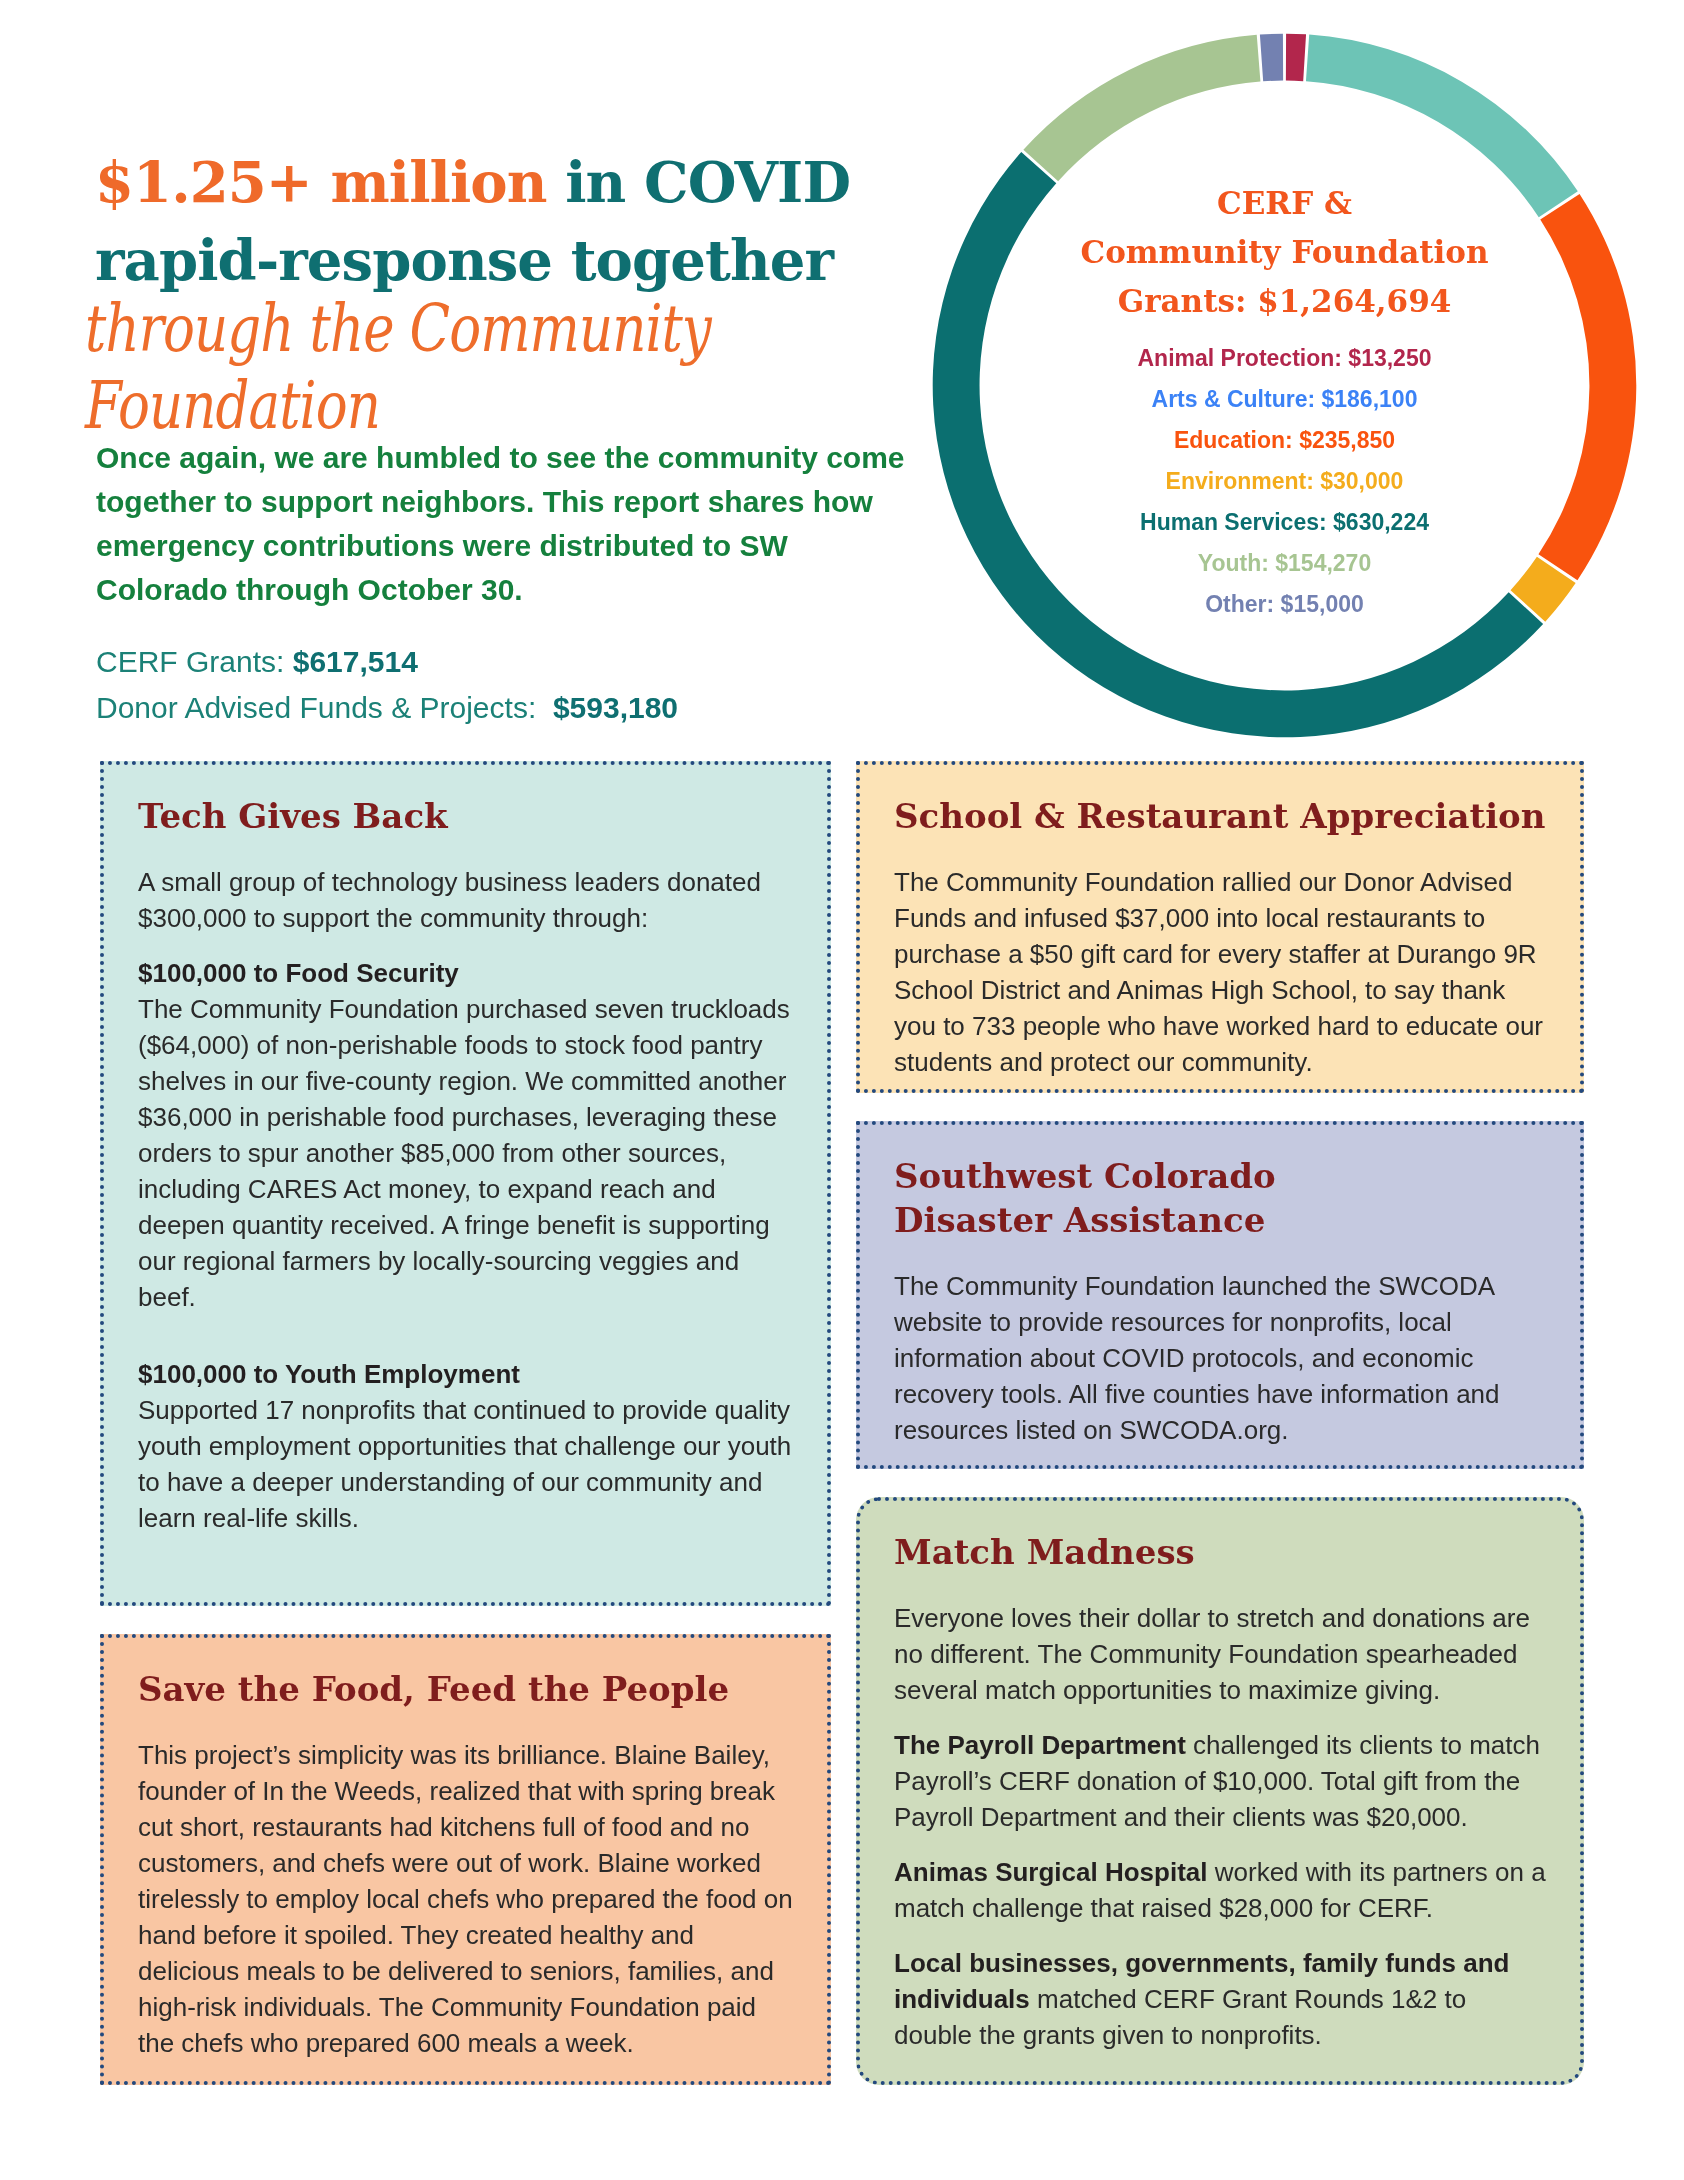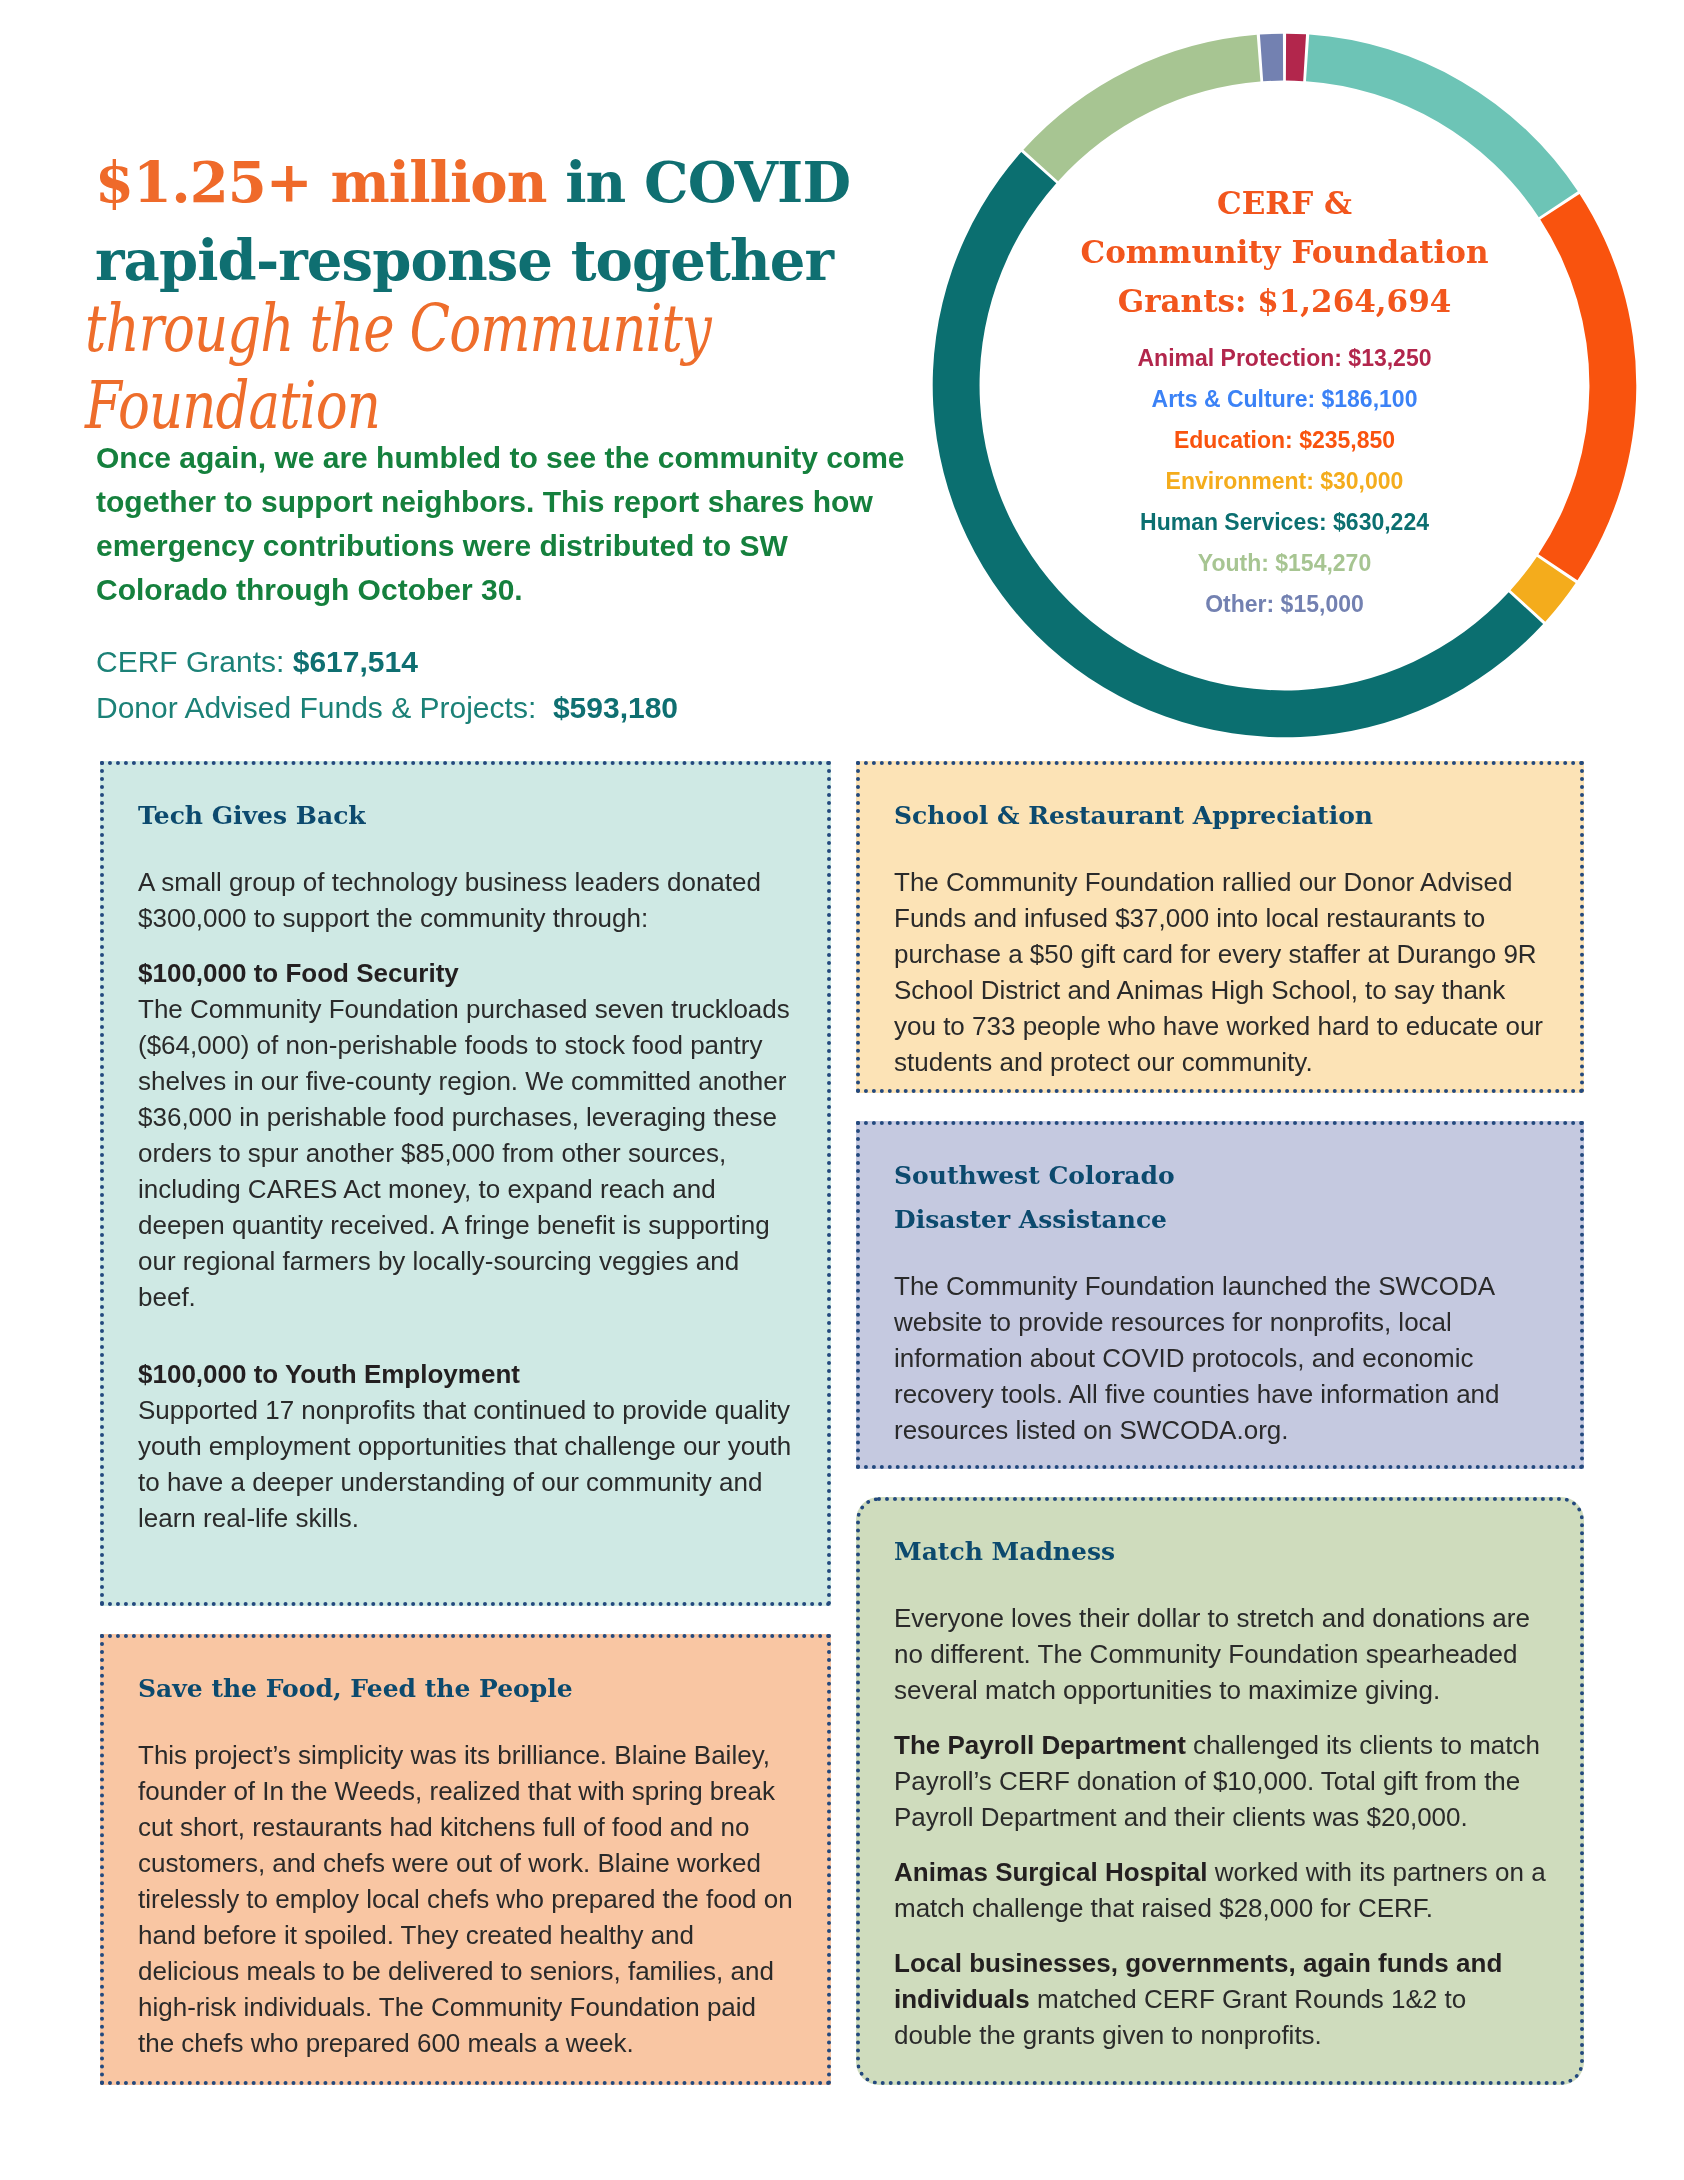--- a/index.html
+++ b/index.html
@@ -13,21 +13,21 @@
   .intro { position: absolute; left: 96px; top: 436px; width: 818px; color: #15803d; font-weight: bold; font-size: 30px; line-height: 44px; }
   .totals { position: absolute; left: 96px; top: 639px; width: 818px; color: #1b8177; font-size: 30px; line-height: 46px; }
   .totals b { color: #0f6f71; }
 
   .donut { position: absolute; left: 931px; top: 31.5px; width: 707px; height: 707px; }
   .donut-center { position: absolute; left: 1016px; top: 179px; width: 537px; text-align: center; }
   .donut-title { font-family: "DejaVu Serif", serif; font-weight: bold; color: #f2561d; font-size: 31px; line-height: 49px; }
   .legend { margin-top: 12px; font-weight: bold; font-size: 23px; line-height: 41px; }
 
   .box { position: absolute; border: 4.3px dotted #23497e; box-sizing: border-box; padding: 29px 34px 17px 34px; color: #2a2a2a; font-size: 26px; line-height: 36px; }
-  .box h2 { margin: 0 0 25.6px 0; font-family: "DejaVu Serif", serif; font-weight: bold; color: #0c4a6e; font-size: 25px; line-height: 44px; }
+  .box h2 { margin: 0 0 25.6px 0; font-family: "DejaVu Serif", serif; font-weight: bold; color: #7f1d1d; font-size: 34px; line-height: 44px; }
   .box p { margin: 0 0 19px 0; }
   .box b { color: #231f20; }
 
   #box-tech { left: 100px; top: 761px; width: 731px; height: 845px; background: #cfe9e4; }
   #box-food { left: 100px; top: 1634px; width: 731px; height: 451px; background: #f9c6a3; }
   #box-school { left: 856px; top: 761px; width: 728px; height: 332px; background: #fce3b6; }
   #box-swcoda { left: 856px; top: 1121px; width: 728px; height: 348px; background: #c5c9e0; }
   #box-match { left: 856px; top: 1497px; width: 728px; height: 588px; background: #cfdcbd; border-radius: 23px; }
 </style>
 </head>
@@ -101,15 +101,15 @@
     <div>Disaster Assistance</div>
   </h2>
   <p>The Community Foundation launched the SWCODA website to provide resources for nonprofits, local information about COVID protocols, and economic recovery tools. All five counties have information and resources listed on SWCODA.org.</p>
 </div>
 
 <div class="box" id="box-match">
   <h2>Match Madness</h2>
   <p>Everyone loves their dollar to stretch and donations are no different. The Community Foundation spearheaded several match opportunities to maximize giving.</p>
   <p><b>The Payroll Department</b><span> challenged its clients to match Payroll’s CERF donation of $10,000. Total gift from the Payroll Department and their clients was $20,000.</span></p>
   <p><b>Animas Surgical Hospital</b><span> worked with its partners on a match challenge that raised $28,000 for CERF.</span></p>
-  <p><b>Local businesses, governments, again funds and individuals</b><span> matched CERF Grant Rounds 1&amp;2 to double the grants given to nonprofits.</span></p>
+  <p><b>Local businesses, governments, family funds and individuals</b><span> matched CERF Grant Rounds 1&amp;2 to double the grants given to nonprofits.</span></p>
 </div>
 
 
 </body></html>

